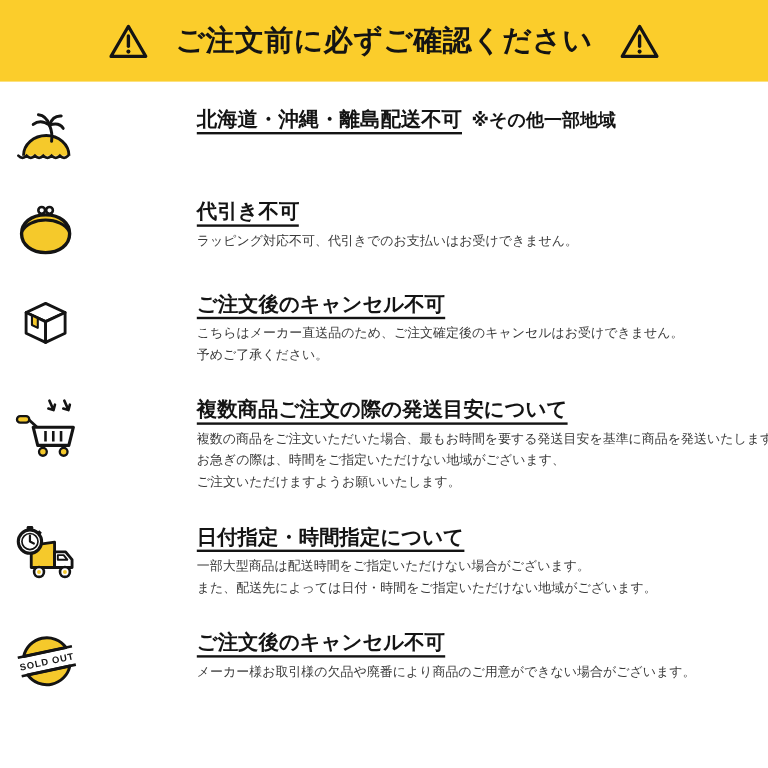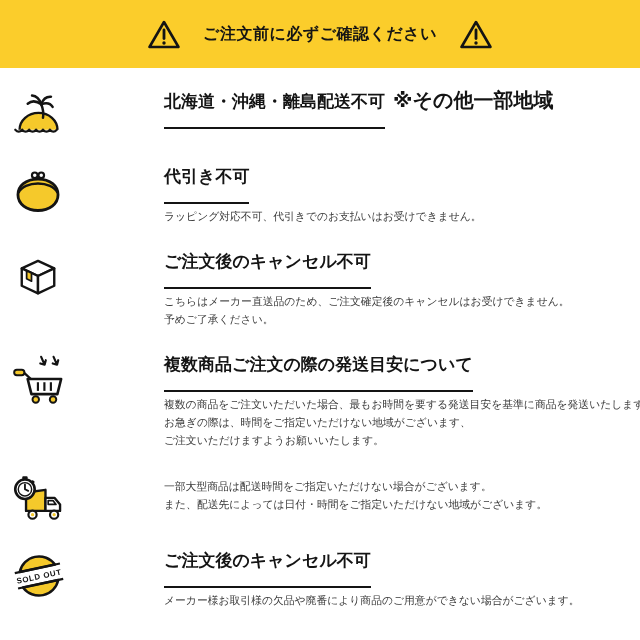--- a/index.html
+++ b/index.html
@@ -6,31 +6,31 @@
   body{
     width:640px;height:640px;overflow:hidden;background:#ffffff;
     font-family:"Liberation Sans","DejaVu Sans",sans-serif;
     -webkit-font-smoothing:antialiased;
   }
   .banner{
     height:68px;background:#FBCD2B;
     display:flex;align-items:center;justify-content:center;gap:22px;
   }
   .banner-title{
-    font-size:16px;font-weight:bold;color:#141414;letter-spacing:0.5px;
+    font-size:24px;font-weight:bold;color:#141414;letter-spacing:0.5px;
   }
   .warn-tri{width:34px;height:31px;display:block;}
   .content{padding:20px 0 0 12px;}
   .section{display:flex;margin-bottom:25px;}
   .icon-col{width:152px;flex:none;}
   .icon-col svg{display:block;}
   .text-col{flex:1;min-width:0;}
   .sec-title{font-size:17px;font-weight:bold;color:#141414;line-height:24px;white-space:nowrap;}
-  .sec-title .u{display:inline-block;border-bottom:2.5px solid #141414;padding-bottom:16px;line-height:19px;}
-  .sec-note{font-size:20px;font-weight:bold;color:#141414;margin-left:8px;}
+  .sec-title .u{display:inline-block;border-bottom:2.5px solid #141414;padding-bottom:1px;line-height:19px;}
+  .sec-note{font-size:15px;font-weight:bold;color:#141414;margin-left:8px;}
   .sec-body{font-size:10.8px;color:#3a3a3a;line-height:18px;margin-top:3px;font-weight:500;}
   .sec-body div{white-space:nowrap;}
   .soldout-text{font-weight:bold;}
 </style>
 </head>
 <body>
 
 <div class="banner">
   <svg class="warn-tri" viewBox="0 0 34 31">
     <path d="M17 3 L31.5 28 H2.5 Z" fill="none" stroke="#141414" stroke-width="2.6" stroke-linejoin="round"></path>
@@ -136,20 +136,21 @@
         <circle cx="39" cy="37.5" r="3.8" fill="#ffffff" stroke="#141414" stroke-width="2"></circle>
         <circle cx="39" cy="37.5" r="1.5" fill="#F5C92B"></circle>
         <rect x="9.5" y="2" width="5" height="3.2" rx="1" fill="#141414"></rect>
         <line x1="18.5" y1="6" x2="20.5" y2="8" stroke="#141414" stroke-width="2"></line>
         <circle cx="12" cy="14" r="9" fill="#ffffff" stroke="#141414" stroke-width="2.4"></circle>
         <circle cx="12" cy="14" r="6.2" fill="none" stroke="#141414" stroke-width="1.3"></circle>
         <path d="M12 14 V9.5 M12 14 L15 15.5" fill="none" stroke="#141414" stroke-width="1.7" stroke-linecap="round"></path>
       </svg>
     </div>
     <div class="text-col">
+      <div class="sec-title"><span class="u">日付指定・時間指定について</span></div>
       <div class="sec-body">
         <div>一部大型商品は配送時間をご指定いただけない場合がございます。</div>
         <div>また、配送先によっては日付・時間をご指定いただけない地域がございます。</div>
       </div>
     </div>
   </div>
 
   <div class="section">
     <div class="icon-col">
       <svg width="54" height="54" viewBox="0 0 48 48">

